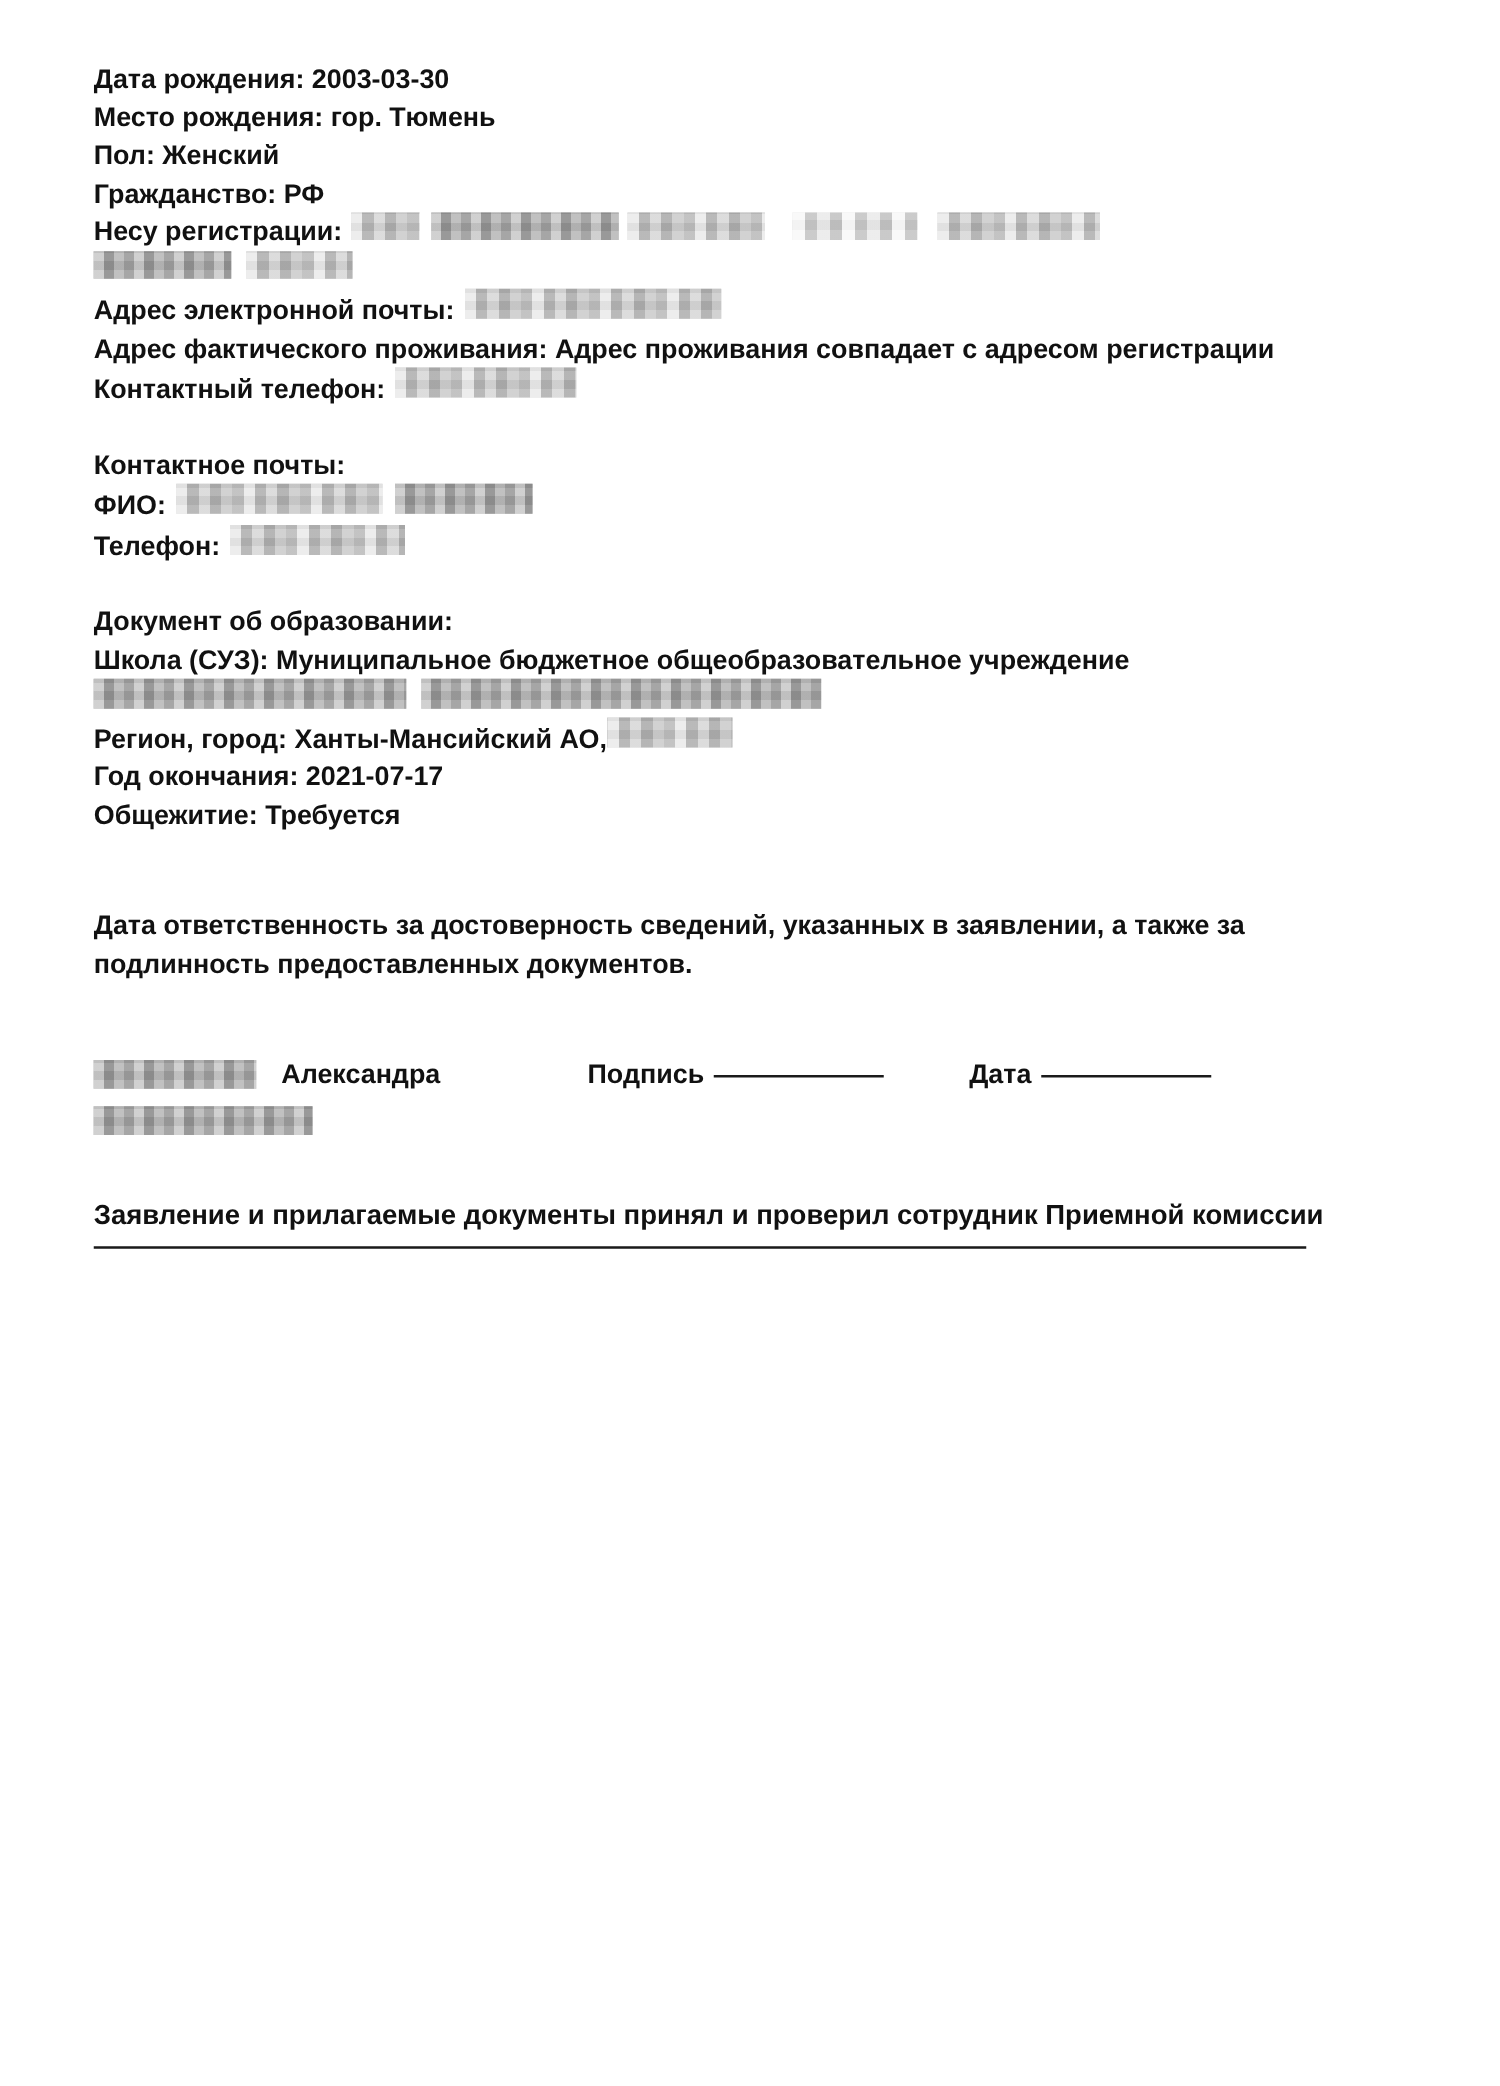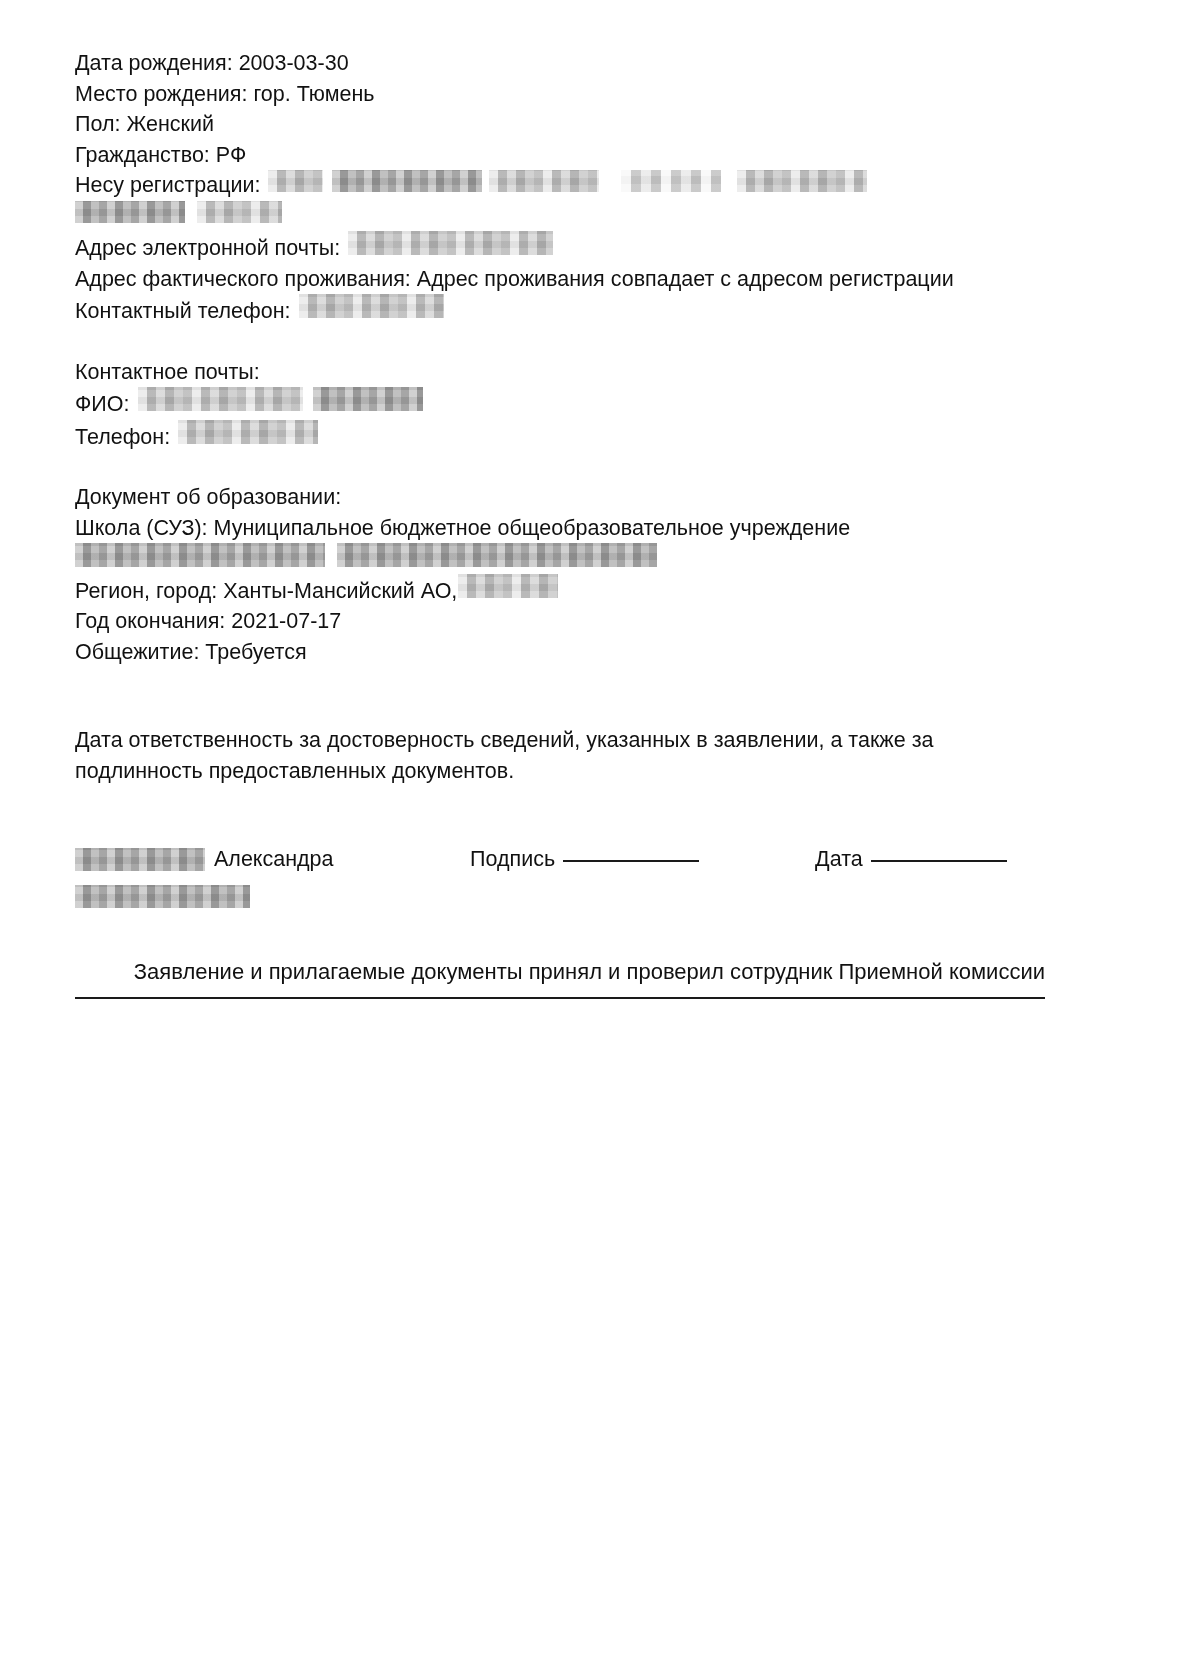--- a/index.html
+++ b/index.html
@@ -16,20 +16,21 @@
     position: relative;
     overflow: hidden;
   }
   .page {
     position: absolute;
     left: 0;
     top: 0;
     width: 1200px;
     height: 1377px;
     background: #ffffff;
+    font-weight: bold;
   }
   .doc {
     position: absolute;
     left: 75px;
     top: 48px;
     width: 970px;
   }
   .line {
     font-size: 21.5px;
     line-height: 30.5px;
@@ -234,30 +235,30 @@
     <div class="line">
       <span>подлинность предоставленных документов.</span>
     </div>
 
     <div class="spacer-xl"></div>
 
     <div class="sig-row">
       <div class="sig-name-col">
         <div class="sig-name-line1">
           <span class="redact dark" style="width:130px;height:23px;"></span>
-          <span style="margin-left:9px;">Александра</span>
+          <span style="margin-left:20px;">Александра</span>
         </div>
         <div class="sig-name-line2">
           <span class="redact dark" style="width:175px;height:23px;"></span>
         </div>
       </div>
       <div class="sig-field">
         <span>Подпись</span><span class="blank-rule"></span>
       </div>
-      <div class="sig-field" style="margin-right:0;margin-left:48px;">
+      <div class="sig-field" style="margin-right:0;">
         <span>Дата</span><span class="blank-rule"></span>
       </div>
     </div>
 
     <div class="spacer-lg"></div>
 
     <div class="footer-note">
       <span>Заявление и прилагаемые документы принял и проверил сотрудник Приемной комиссии</span>
     </div>
     <div class="footer-rule"></div>

